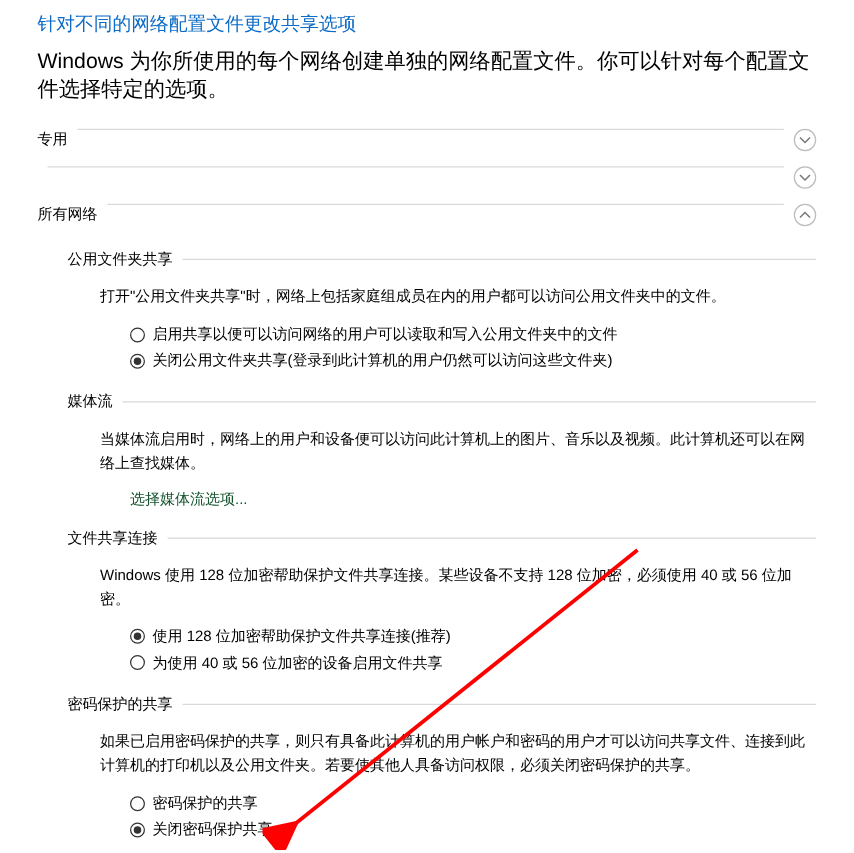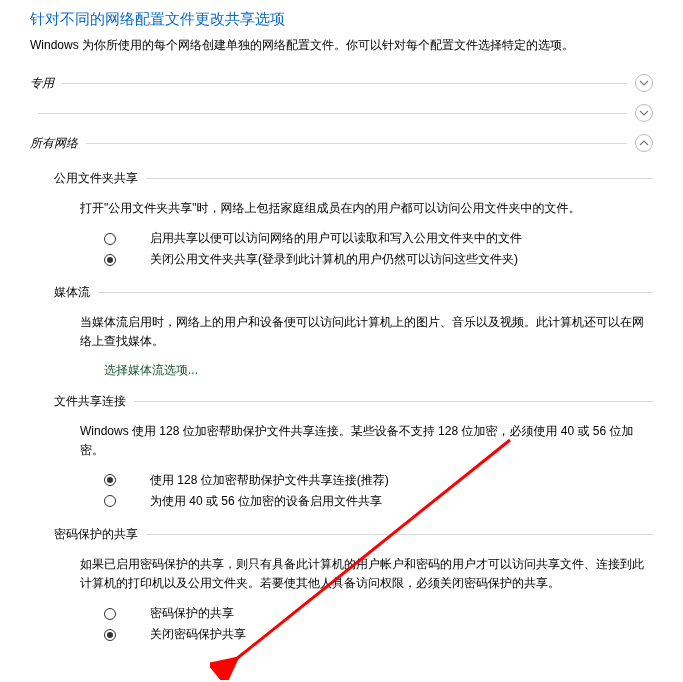--- a/index.html
+++ b/index.html
@@ -13,31 +13,30 @@
     padding: 10px 30px 10px 30px;
     position: relative;
     overflow: hidden;
   }
   .title {
     color: #0b6bc6;
     font-size: 15px;
     margin-bottom: 8px;
   }
   .subtitle {
-    font-size: 12px;
+    font-size: 17px;
     color: #000;
     margin-bottom: 14px;
   }
   .accordion-row {
     display: flex;
-    align-items: center;
+    align-items: flex-start;
     justify-content: space-between;
     padding: 6px 0;
     cursor: pointer;
-    font-style: italic;
   }
   .acc-label { font-size: 12px; }
   .acc-line {
     flex: 1;
     height: 1px;
     background: #d9d9d9;
     margin: 0 8px;
   }
   .chevron {
     width: 18px;
@@ -78,21 +77,20 @@
     font-size: 12px;
     line-height: 1.6;
     margin-bottom: 10px;
   }
   .radio-row {
     display: flex;
     align-items: center;
     padding: 2px 0;
     cursor: pointer;
     margin-left: 24px;
-    gap: 28px;
   }
   .radio-outer {
     width: 12px;
     height: 12px;
     border: 1px solid #333;
     border-radius: 50%;
     display: flex;
     align-items: center;
     justify-content: center;
     margin-right: 6px;

